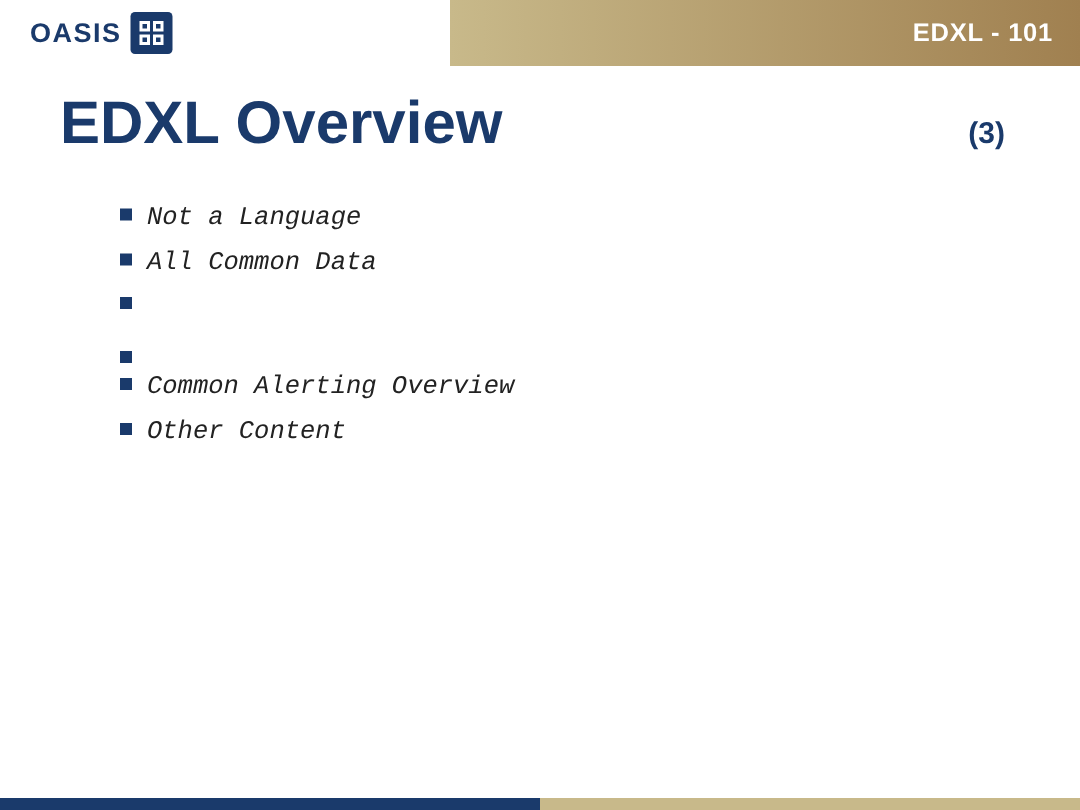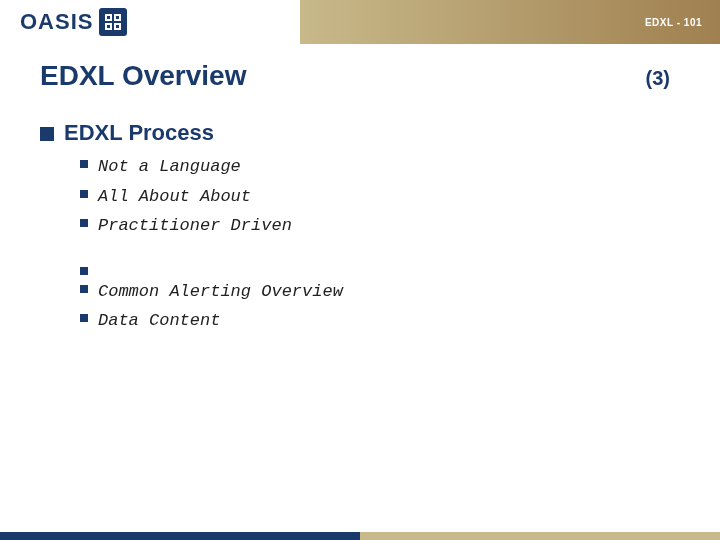--- a/index.html
+++ b/index.html
@@ -32,21 +32,21 @@
       height: 44px;
       background: linear-gradient(to right, #c8b98a, #a08050);
       display: flex;
       align-items: center;
       justify-content: flex-end;
       padding-right: 18px;
     }
 
     .header-title {
       color: #ffffff;
-      font-size: 10px;
+      font-size: 17px;
       font-weight: bold;
       letter-spacing: 0.5px;
     }
 
     
     .logo-area {
       position: absolute;
       top: 0;
       left: 0;
       width: 300px;
@@ -57,21 +57,21 @@
       padding-left: 20px;
     }
 
     .oasis-logo {
       display: flex;
       align-items: center;
       gap: 6px;
     }
 
     .oasis-text {
-      font-size: 22px;
+      font-size: 18px;
       font-weight: 900;
       color: #1a3a6b;
       letter-spacing: 1px;
       font-family: Arial Black, Arial, sans-serif;
     }
 
     .oasis-icon {
       width: 28px;
       height: 28px;
       background: #1a3a6b;
@@ -95,21 +95,21 @@
 
     
     .page-title-container {
       display: flex;
       align-items: baseline;
       justify-content: space-between;
       margin-bottom: 28px;
     }
 
     .page-title {
-      font-size: 28px;
+      font-size: 40px;
       font-weight: 900;
       color: #1a3a6b;
       font-family: Arial Black, Arial, sans-serif;
     }
 
     .slide-number {
       font-size: 20px;
       font-weight: bold;
       color: #1a3a6b;
       margin-right: 10px;
@@ -206,52 +206,47 @@
   </div>
 
   <div class="content">
 
     <div class="page-title-container">
       <h1 class="page-title">EDXL Overview</h1>
       <span class="slide-number">(3)</span>
     </div>
 
     <div class="section">
-      <div class="section-header">
-        <div class="bullet-square"></div>
-        <span class="section-title">EDXL Process</span>
-      </div>
       <div class="sub-items">
         <div class="sub-item">
           <div class="sub-bullet"></div>
           <span class="sub-text">Not a Language</span>
         </div>
         <div class="sub-item">
           <div class="sub-bullet"></div>
-          <span class="sub-text">All About About</span>
-        </div>
-        <div class="sub-item">
-          <div class="sub-bullet"></div>
-          <span class="sub-text">Practitioner Driven</span>
+          <span class="sub-text">All Common Data</span>
+        </div>
+        <div class="sub-item">
+          <div class="sub-bullet"></div>
         </div>
       </div>
     </div>
 
     <div class="section">
       <div class="sub-items">
         <div class="sub-item">
           <div class="sub-bullet"></div>
         </div>
         <div class="sub-item">
           <div class="sub-bullet"></div>
           <span class="sub-text">Common Alerting Overview</span>
         </div>
         <div class="sub-item">
           <div class="sub-bullet"></div>
-          <span class="sub-text">Data Content</span>
+          <span class="sub-text">Other Content</span>
         </div>
       </div>
     </div>
 
   </div>
 
   <div class="bottom-stripe"></div>
 
 </div>
 

